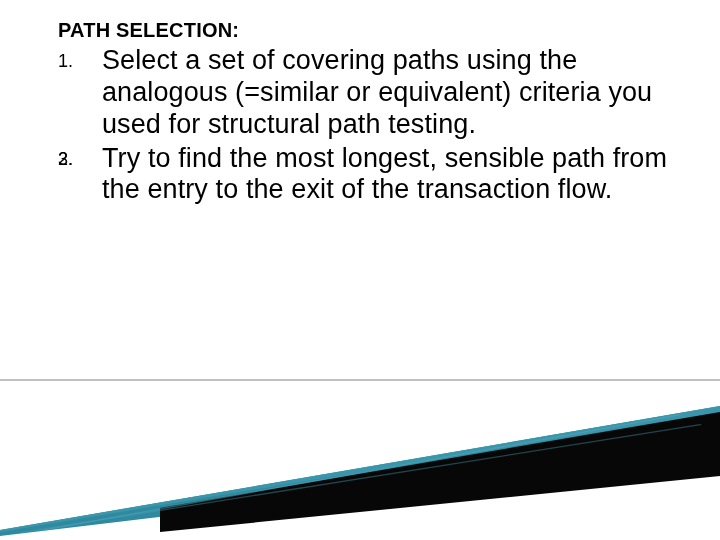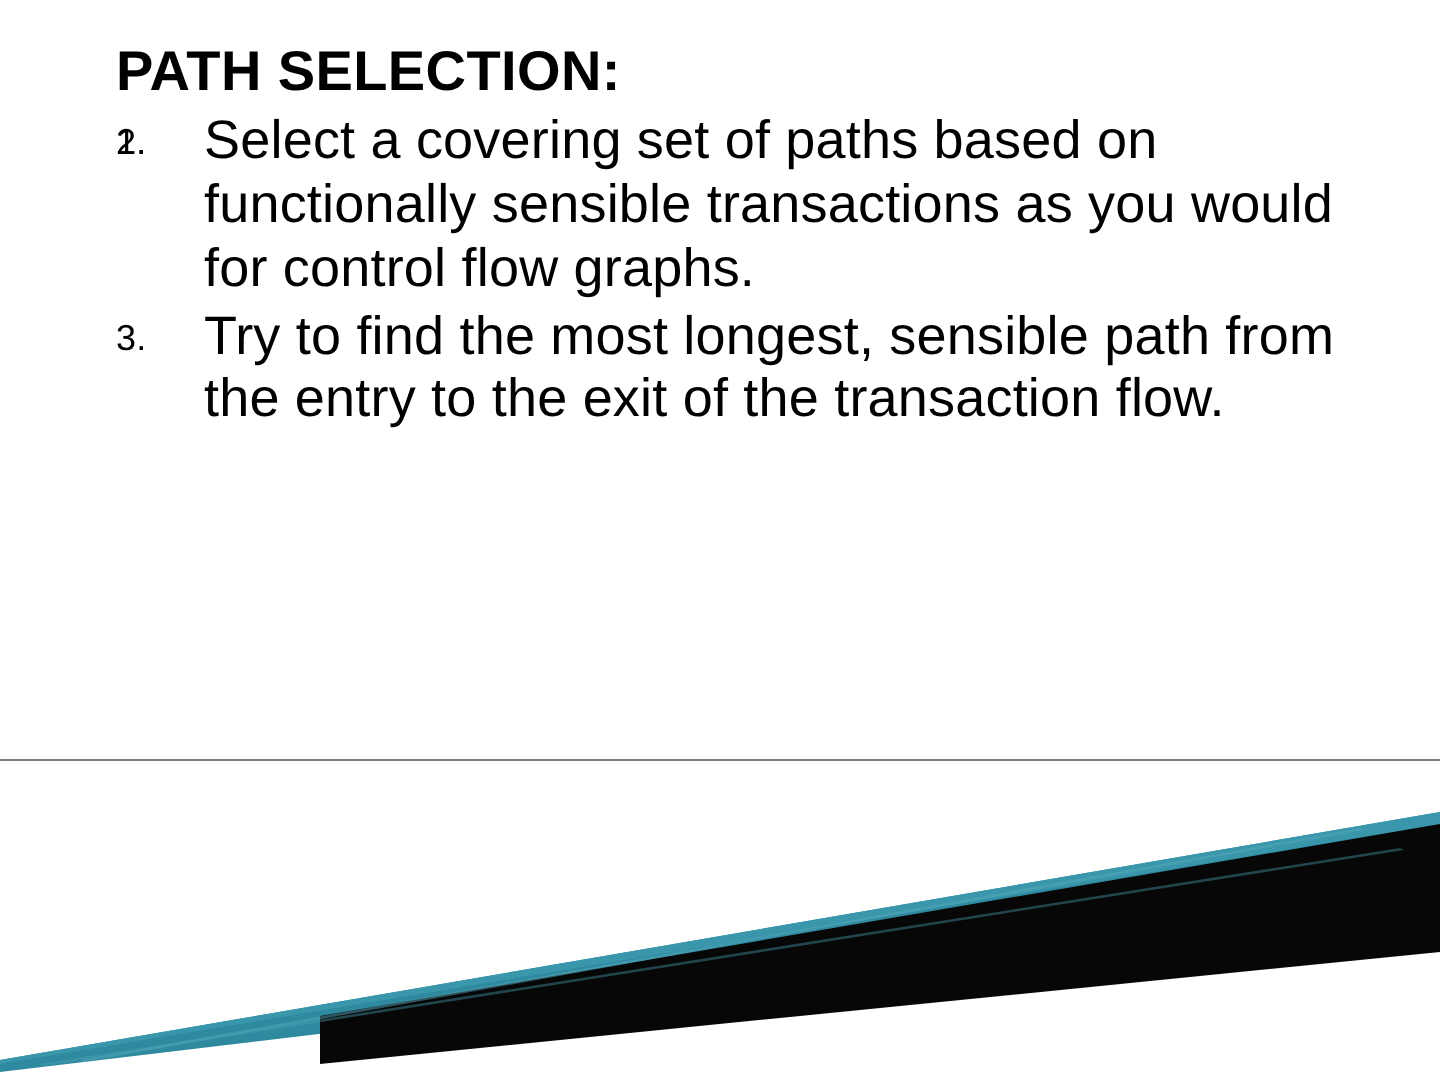--- a/index.html
+++ b/index.html
@@ -19,21 +19,21 @@
     box-sizing: border-box;
   }
   .content {
     position: absolute;
     top: 18px;
     left: 58px;
     right: 40px;
   }
   .heading {
     font-weight: 700;
-    font-size: 28px;
+    font-size: 20px;
     line-height: 1.25;
     margin-bottom: 2px;
     letter-spacing: 0.2px;
   }
   .list {
     list-style: none;
     padding: 0;
     margin: 0;
     counter-reset: item;
   }
@@ -65,24 +65,24 @@
 </head>
 <body>
 
 <div class="slide">
 
   <div class="content">
     <div class="heading">PATH SELECTION:</div>
     <ol class="list">
       <li>
         <span class="num">1.</span>
+        <span>Select a set of covering paths using the analogous (=similar or equivalent) criteria you used for structural path testing.</span>
       </li>
       <li>
         <span class="num">2.</span>
-        <span> Select a covering set of paths based on functionally sensible transactions as you would for control flow graphs.</span>
       </li>
       <li>
         <span class="num">3.</span>
         <span>Try to find the most  longest, sensible path from the entry to the exit of the transaction flow.</span>
       </li>
     </ol>
   </div>
 
   <svg class="decor" viewBox="0 0 720 220" preserveAspectRatio="none">
 

